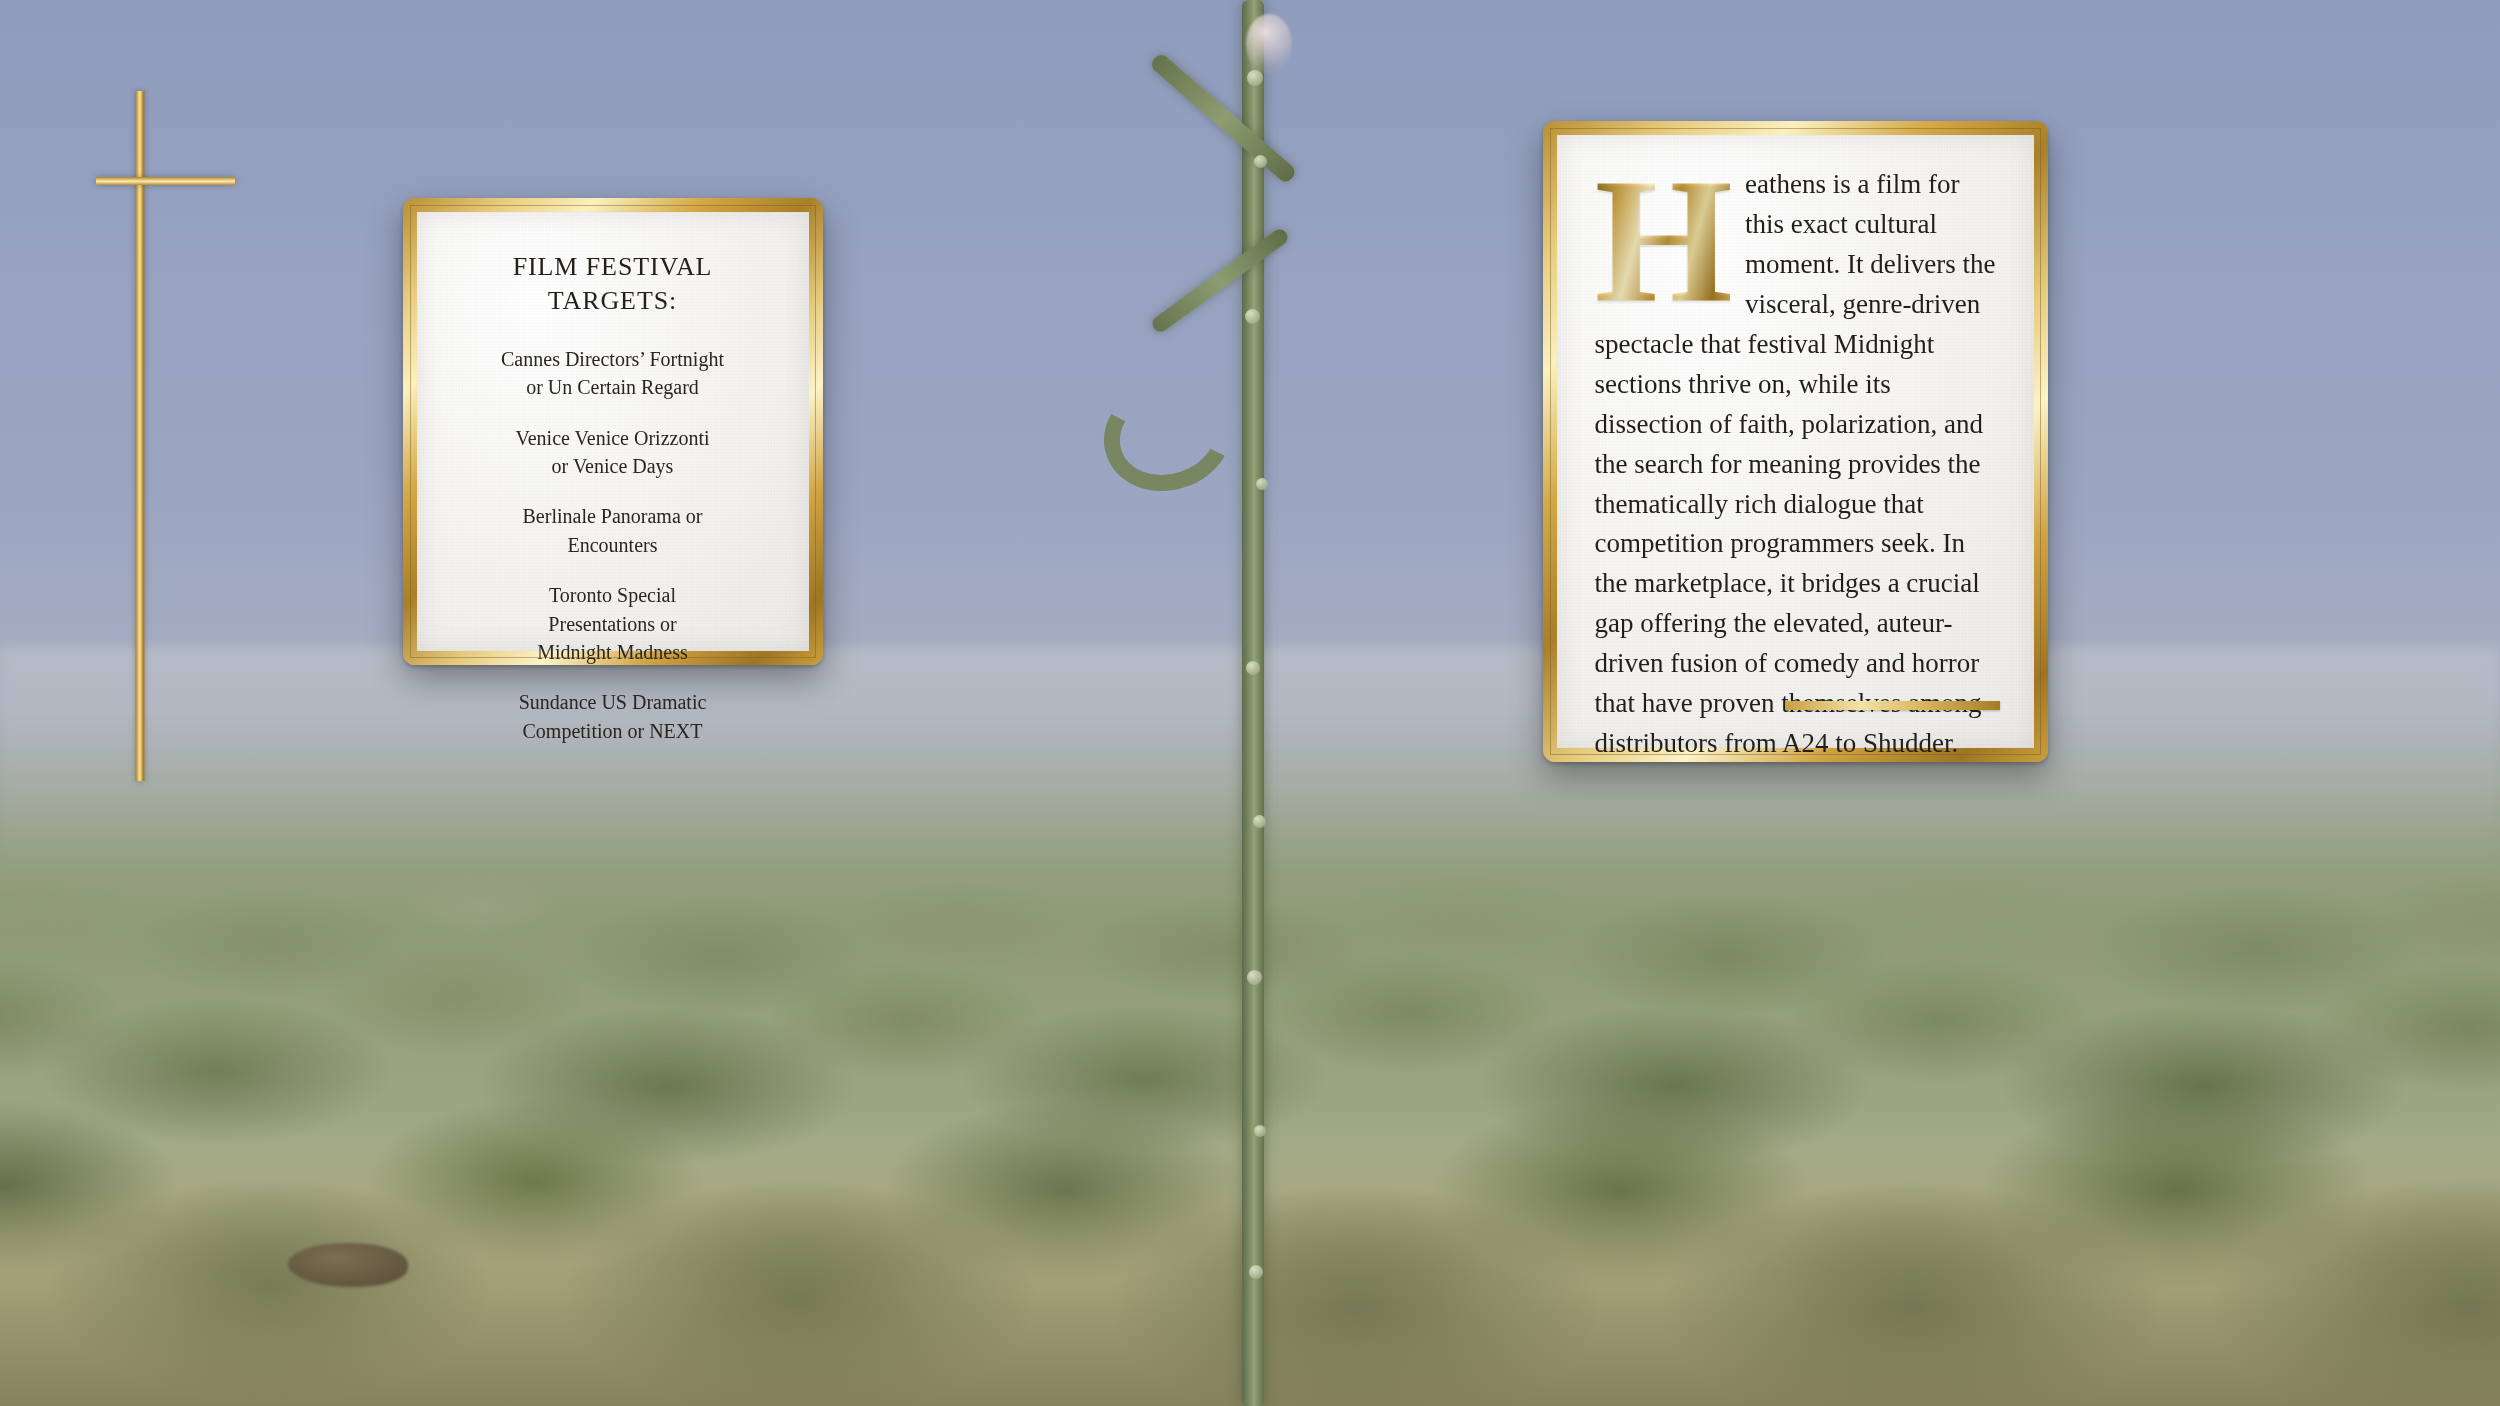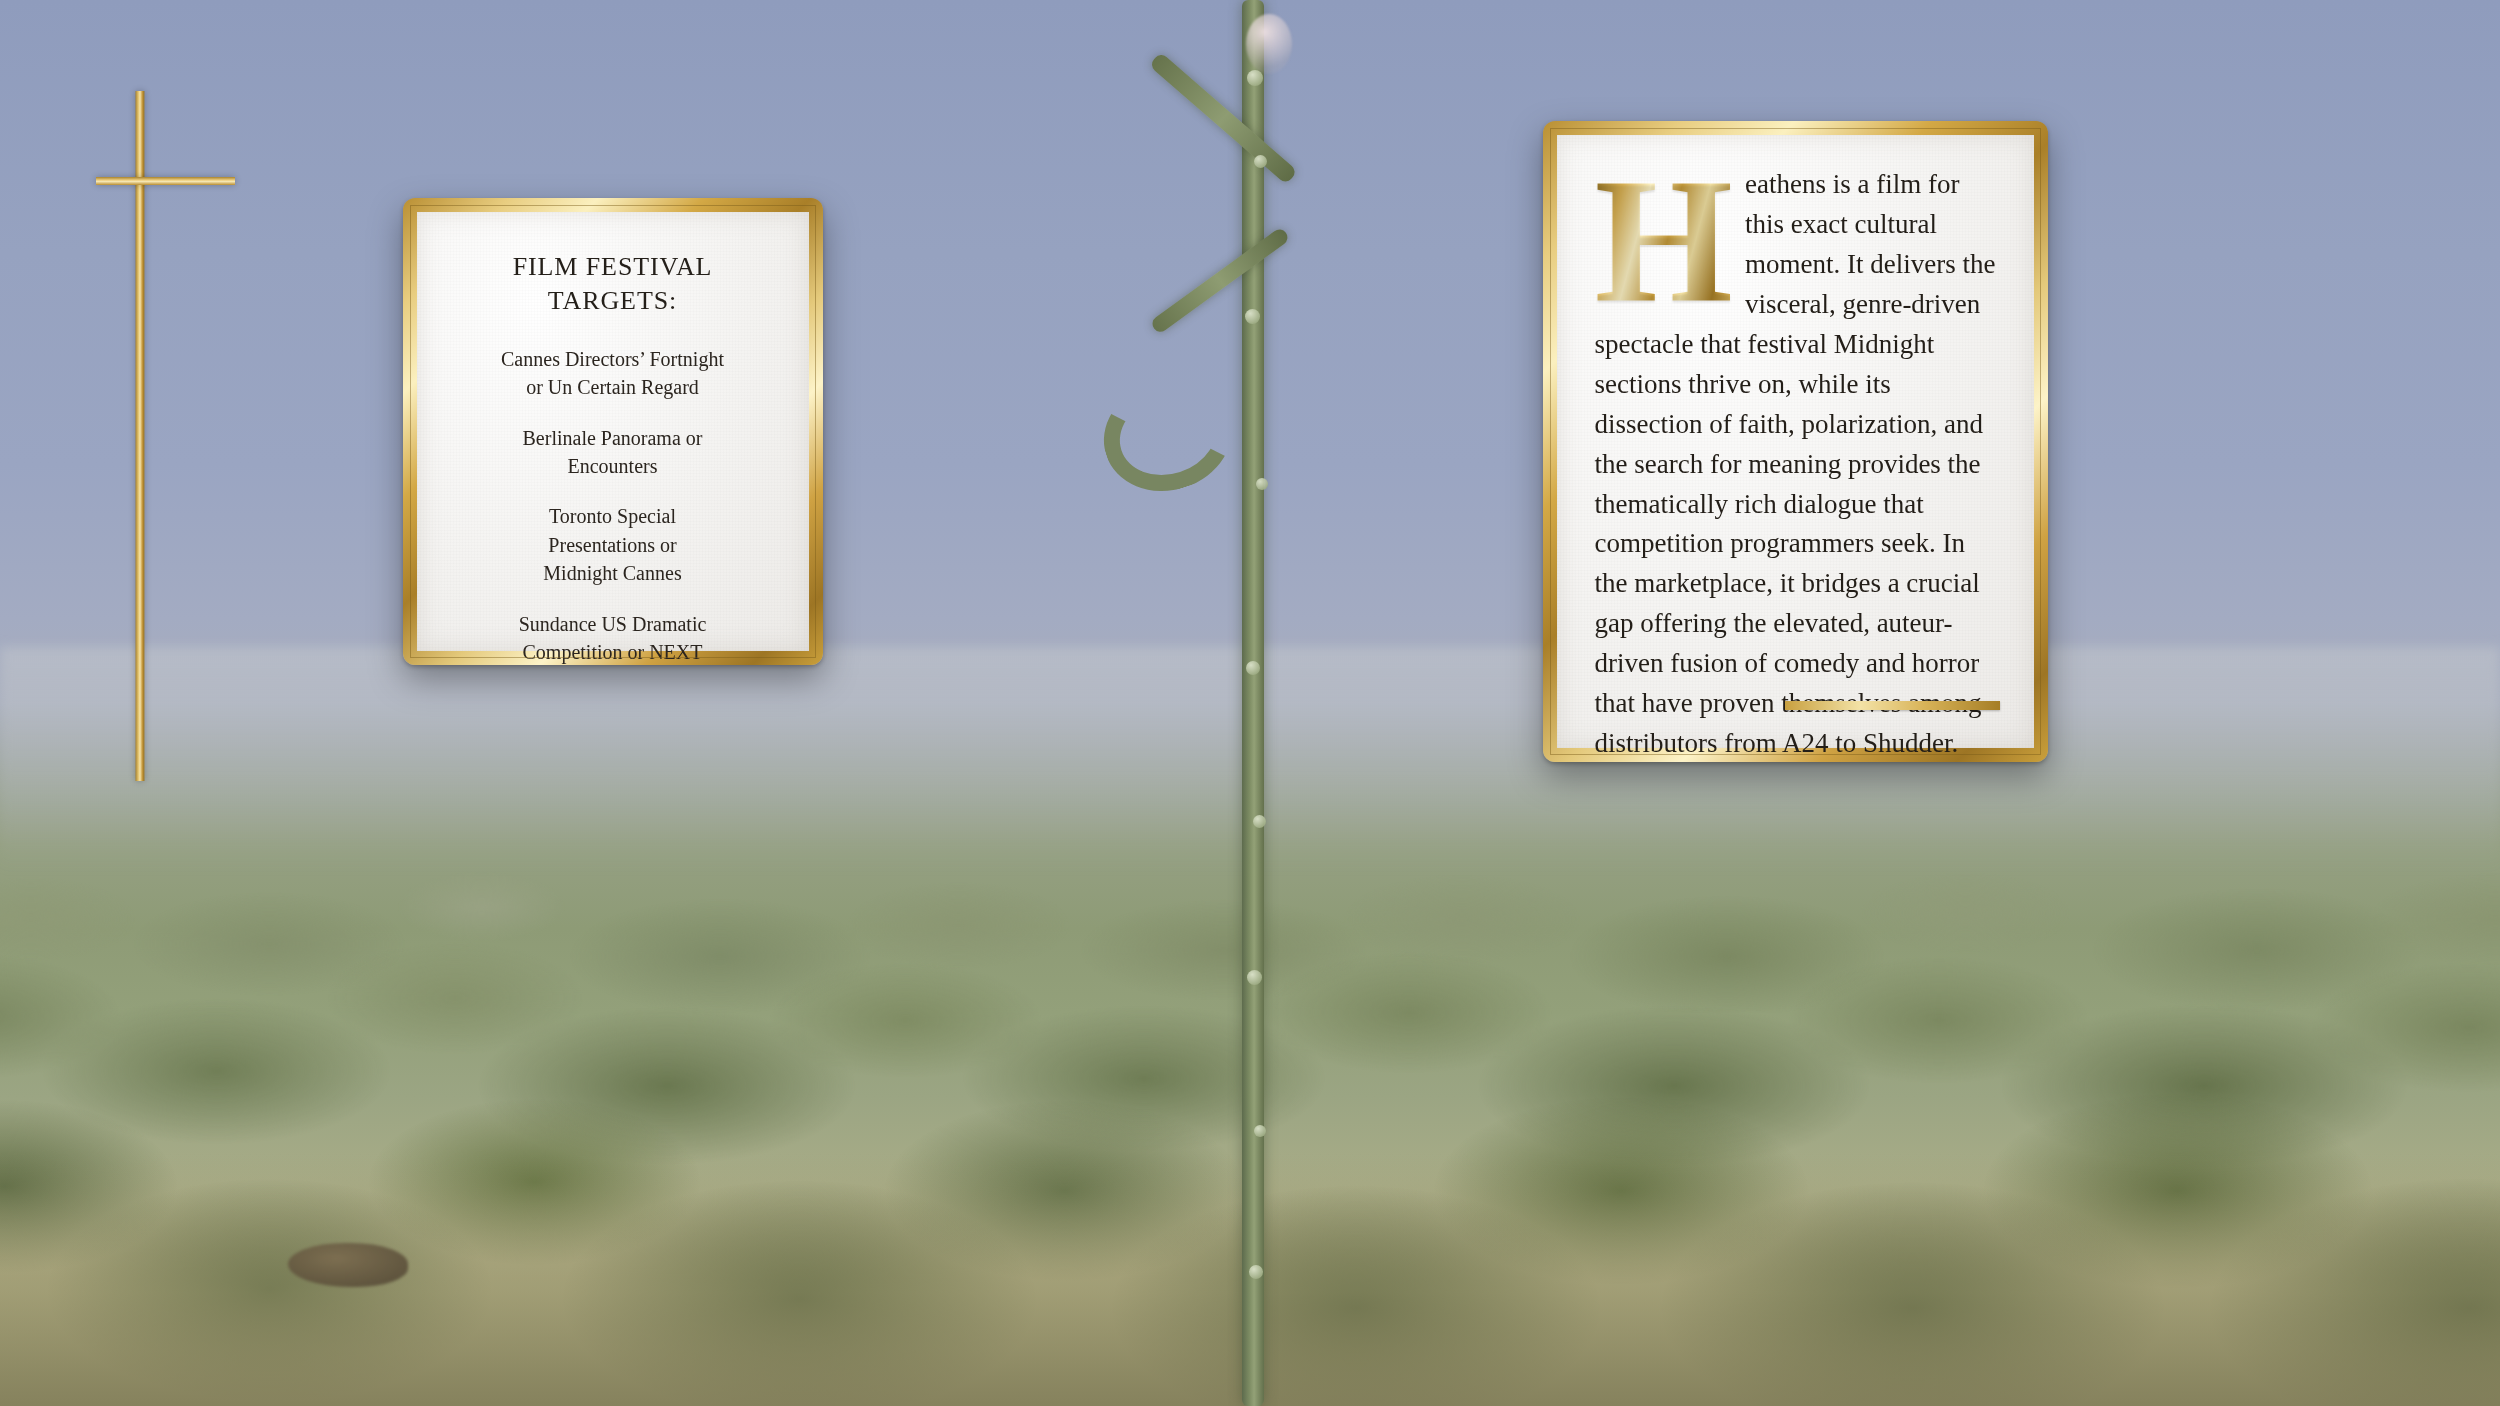--- a/index.html
+++ b/index.html
@@ -338,25 +338,27 @@
 
   <div id="festival-card" class="gold-frame">
     <div class="paper">
       <div class="festival-inner">
         <div class="festival-title">
           <div>FILM FESTIVAL</div>
           <div>TARGETS:</div>
         </div>
         <div class="festival-item" style="white-space:pre-line">Cannes Directors’ Fortnight
 or Un Certain Regard</div>
+        <div class="festival-item" style="white-space:pre-line">Venice Venice Orizzonti
+or Venice Days</div>
         <div class="festival-item" style="white-space:pre-line">Berlinale Panorama or
 Encounters</div>
         <div class="festival-item" style="white-space:pre-line">Toronto Special
 Presentations or
-Midnight Cannes</div>
+Midnight Madness</div>
         <div class="festival-item" style="white-space:pre-line">Sundance US Dramatic
 Competition or NEXT</div>
       </div>
     </div>
   </div>
 
   <div id="blurb-card" class="gold-frame">
     <div class="paper">
       <div class="blurb-inner">
         <span class="dropcap">H</span>

